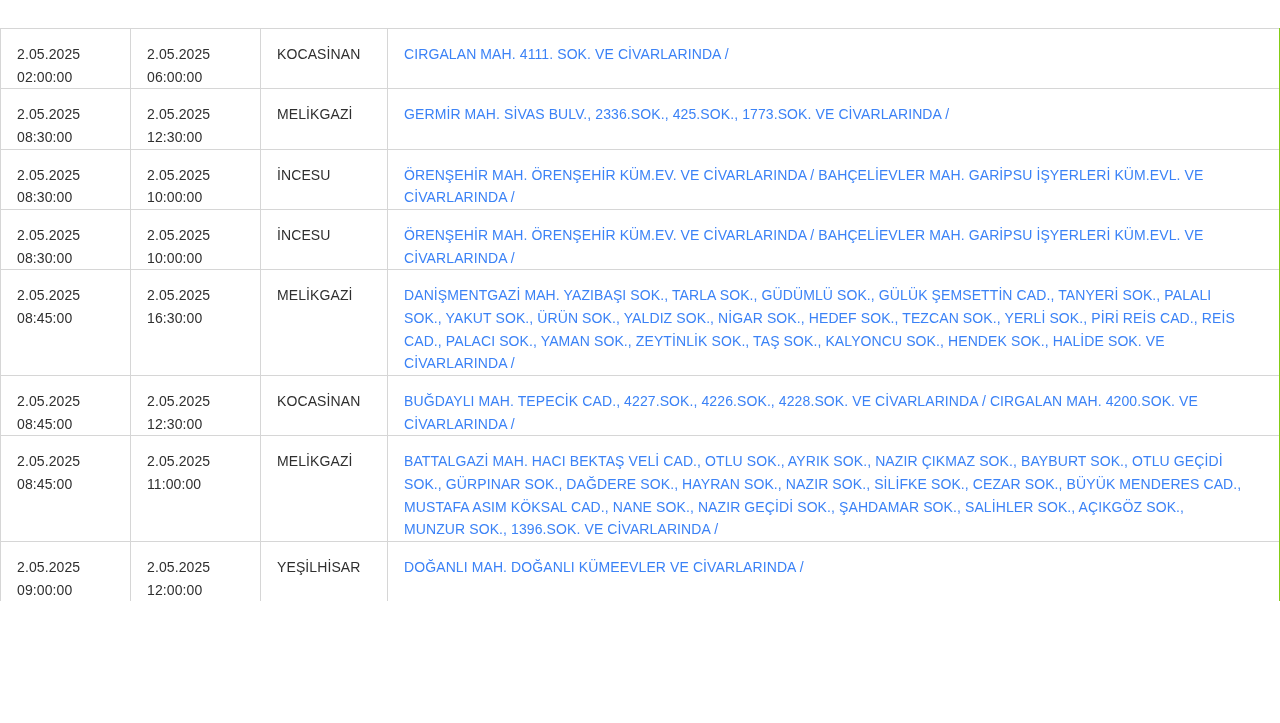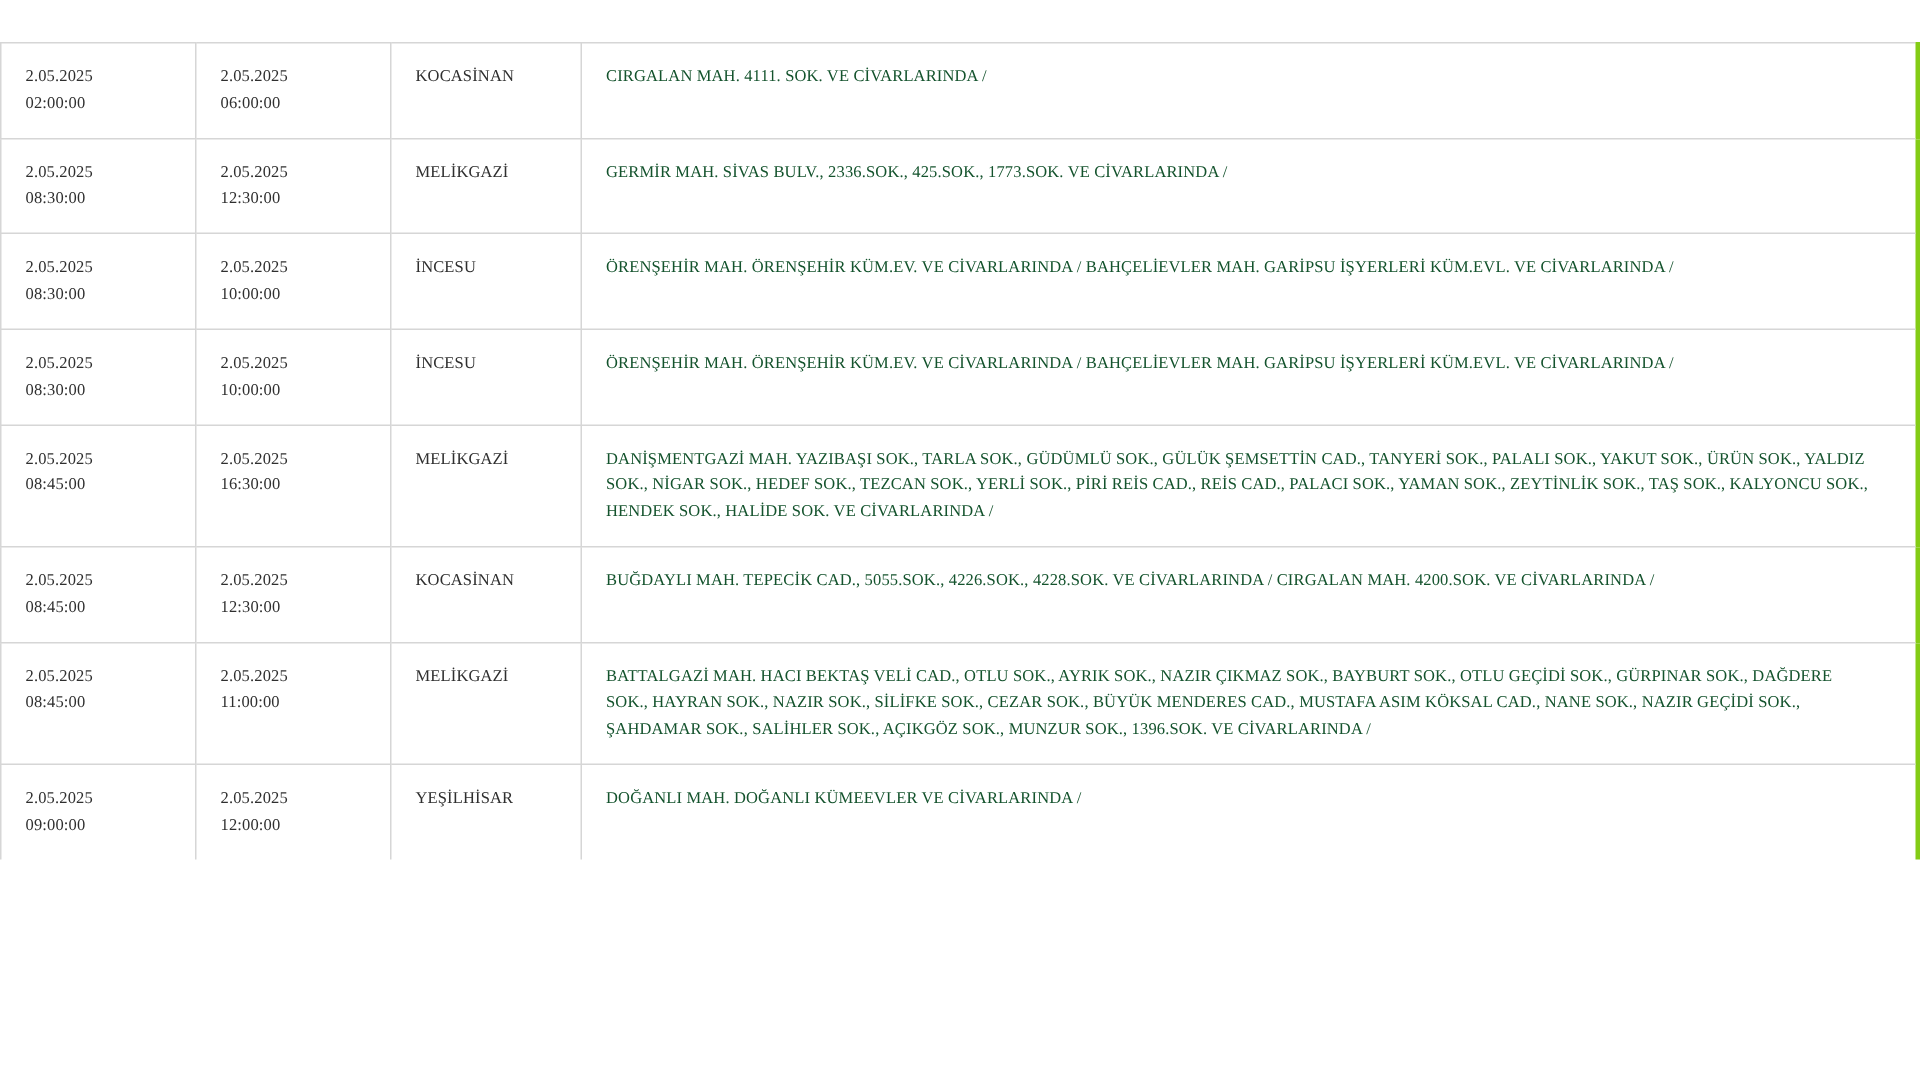--- a/index.html
+++ b/index.html
@@ -30,48 +30,47 @@
   }
   table.outage-table col.c-start { width: 130px; }
   table.outage-table col.c-end   { width: 130px; }
   table.outage-table col.c-dist  { width: 127px; }
   table.outage-table col.c-desc  { width: 893px; }
 
   table.outage-table td {
     border: 1px solid #d6d6d6;
     border-left: none;
     border-right: none;
-    padding: 14px 14px 13px 16px;
+    padding: 14px 14px 0 16px;
     vertical-align: top;
-    font-size: 11px;
+    font-size: 14px;
     line-height: 1.62;
     color: #333333;
     letter-spacing: 0.1px;
-    font-family: Liberation Serif, serif;
   }
   table.outage-table td.cell-start {
     border-left: 1px solid #d6d6d6;
     border-right: 1px solid #d6d6d6;
     padding-left: 16px;
     white-space: pre-line;
     color: #2f2f2f;
   }
   table.outage-table td.cell-end {
     border-right: 1px solid #d6d6d6;
     white-space: pre-line;
     color: #2f2f2f;
   }
   table.outage-table td.cell-dist {
     border-right: 1px solid #d6d6d6;
     color: #2f2f2f;
   }
   table.outage-table td.cell-desc {
-    border-right: 7px solid #84cc16;
+    border-right: 4px solid #84cc16;
     padding-right: 30px;
-    color: #14532d;
+    color: #3b82f6;
   }
   table.outage-table tr:first-child td {
     border-top: 1px solid #d6d6d6;
   }
   table.outage-table tr:last-child td {
     border-bottom: none;
   }
   .clip-bottom {
     position: absolute;
     left: 0;
@@ -131,21 +130,21 @@
 16:30:00</td>
         <td class="cell-dist">MELİKGAZİ</td>
         <td class="cell-desc">DANİŞMENTGAZİ MAH. YAZIBAŞI SOK., TARLA SOK., GÜDÜMLÜ SOK., GÜLÜK ŞEMSETTİN CAD., TANYERİ SOK., PALALI SOK., YAKUT SOK., ÜRÜN SOK., YALDIZ SOK., NİGAR SOK., HEDEF SOK., TEZCAN SOK., YERLİ SOK., PİRİ REİS CAD., REİS CAD., PALACI SOK., YAMAN SOK., ZEYTİNLİK SOK., TAŞ SOK., KALYONCU SOK., HENDEK SOK., HALİDE SOK. VE CİVARLARINDA /</td>
       </tr>
       <tr>
         <td class="cell-start">2.05.2025
 08:45:00</td>
         <td class="cell-end">2.05.2025
 12:30:00</td>
         <td class="cell-dist">KOCASİNAN</td>
-        <td class="cell-desc">BUĞDAYLI MAH. TEPECİK CAD., 5055.SOK., 4226.SOK., 4228.SOK. VE CİVARLARINDA / CIRGALAN MAH. 4200.SOK. VE CİVARLARINDA /</td>
+        <td class="cell-desc">BUĞDAYLI MAH. TEPECİK CAD., 4227.SOK., 4226.SOK., 4228.SOK. VE CİVARLARINDA / CIRGALAN MAH. 4200.SOK. VE CİVARLARINDA /</td>
       </tr>
       <tr>
         <td class="cell-start">2.05.2025
 08:45:00</td>
         <td class="cell-end">2.05.2025
 11:00:00</td>
         <td class="cell-dist">MELİKGAZİ</td>
         <td class="cell-desc">BATTALGAZİ MAH. HACI BEKTAŞ VELİ CAD., OTLU SOK., AYRIK SOK., NAZIR ÇIKMAZ SOK., BAYBURT SOK., OTLU GEÇİDİ SOK., GÜRPINAR SOK., DAĞDERE SOK., HAYRAN SOK., NAZIR SOK., SİLİFKE SOK., CEZAR SOK., BÜYÜK MENDERES CAD., MUSTAFA ASIM KÖKSAL CAD., NANE SOK., NAZIR GEÇİDİ SOK., ŞAHDAMAR SOK., SALİHLER SOK., AÇIKGÖZ SOK., MUNZUR SOK., 1396.SOK. VE CİVARLARINDA /</td>
       </tr>
       <tr>

